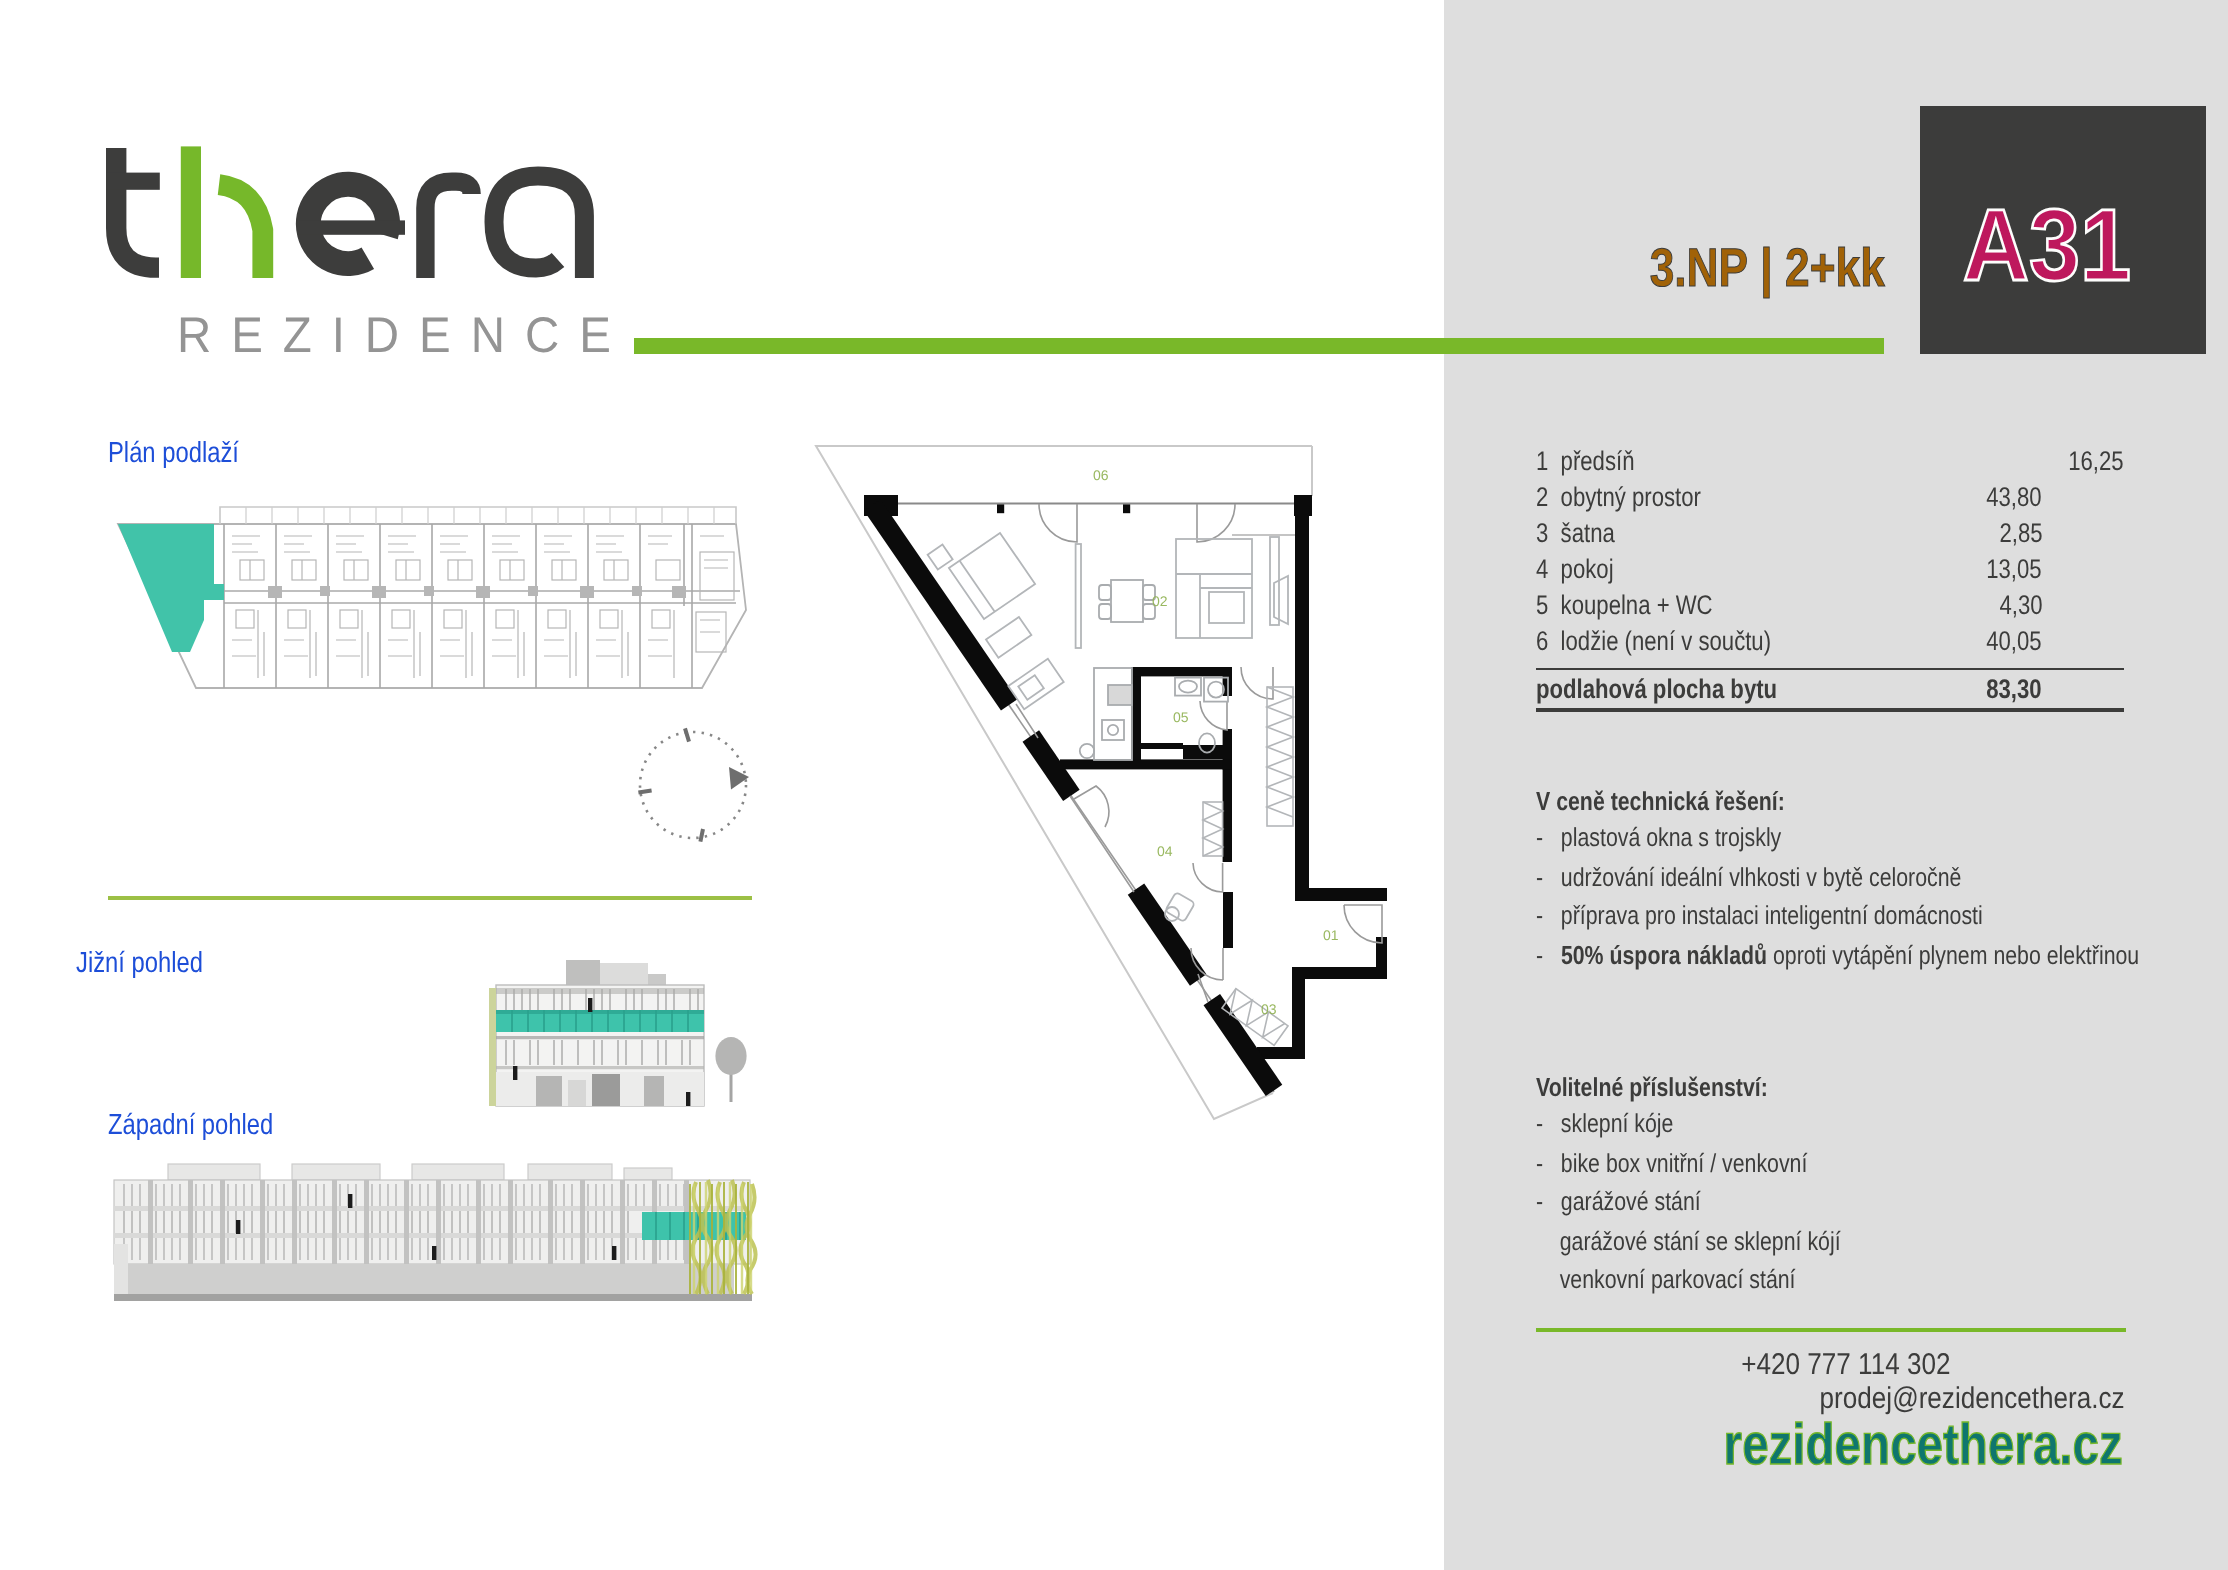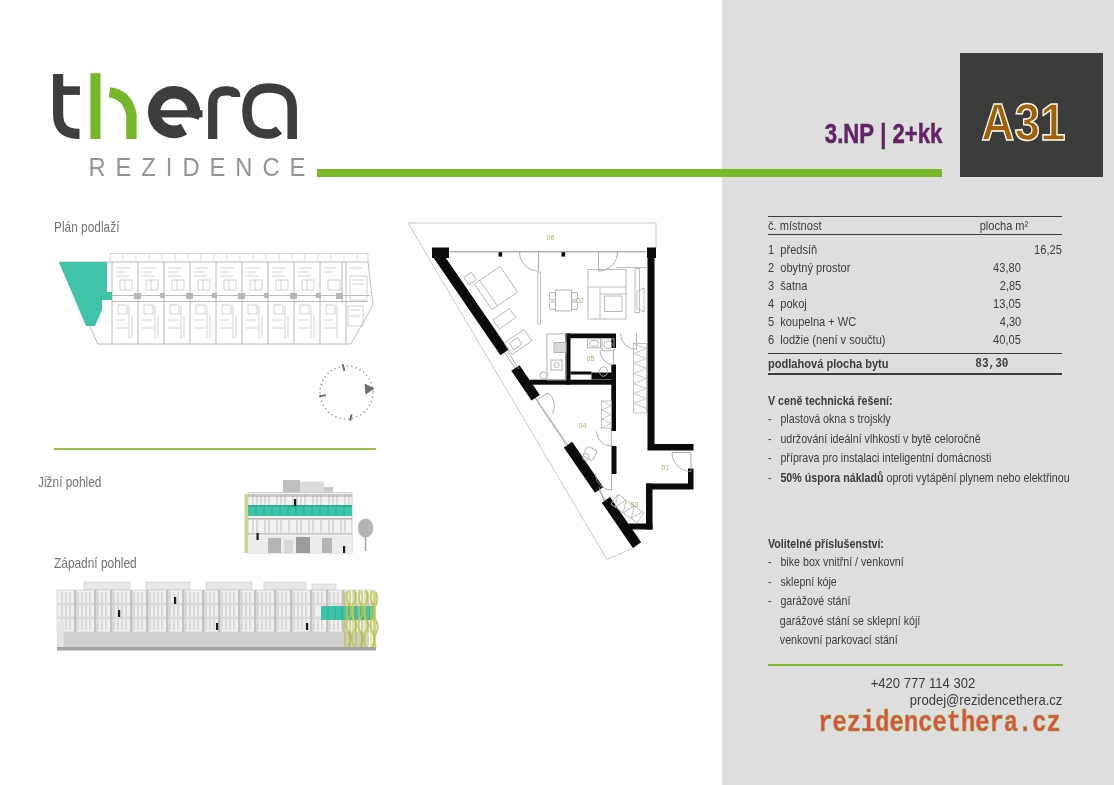--- a/index.html
+++ b/index.html
@@ -1,35 +1,35 @@
 <!DOCTYPE html>
 <html><head>
 <meta charset="utf-8">
 <style>
   html,body{margin:0;padding:0;background:#fff;}
   #page{position:relative;width:1114px;height:785px;overflow:hidden;background:#fff;
         font-family:"Liberation Sans",sans-serif;color:#3c3c3b;}
   .abs{position:absolute;}
   .cond{display:inline-block;transform:scaleX(0.82);transform-origin:0 50%;white-space:nowrap;}
   .condr{display:inline-block;transform:scaleX(0.82);transform-origin:100% 50%;white-space:nowrap;}
-  .lbl{font-size:14.5px;color:#737373;text-decoration:underline;}
+  .lbl{font-size:14.5px;color:#1d4ed8;text-decoration:underline;}
 </style>
 </head>
 <body>
 <div id="page">
 
   <div class="abs" style="left:722px;top:0;width:392px;height:785px;background:#dedede;"></div>
 
   <div class="abs" style="left:317px;top:169px;width:625px;height:8px;background:#79b829;"></div>
 
-  <div class="abs" style="left:642px;top:119px;width:300px;text-align:right;font-size:27px;font-weight:bold;color:#701a75;-webkit-text-stroke:0.5px #3c3c3b;"><span class="condr">3.NP&nbsp;|&nbsp;2+kk</span></div>
+  <div class="abs" style="left:642px;top:119px;width:300px;text-align:right;font-size:27px;font-weight:bold;color:#a16207;-webkit-text-stroke:0.5px #3c3c3b;"><span class="condr">3.NP&nbsp;|&nbsp;2+kk</span></div>
 
   <div class="abs" style="left:960px;top:53px;width:143px;height:124px;background:#3c3c3b;"></div>
 
-  <div class="abs" style="left:960px;top:93px;width:117px;text-align:center;font-size:51px;font-weight:bold;color:#a16207;-webkit-text-stroke:1.4px #fdfdfc;"><span class="condr" style="transform:scaleX(0.9);">A31</span></div>
+  <div class="abs" style="left:960px;top:93px;width:117px;text-align:center;font-size:51px;font-weight:bold;color:#be185d;-webkit-text-stroke:1.4px #fdfdfc;"><span class="condr" style="transform:scaleX(0.9);">A31</span></div>
 
   <svg class="abs" style="left:40px;top:60px;" width="270" height="125" viewBox="0 0 270 125">
 
     <path d="M18.1,14 V54 Q18.1,73.8 38,73.8 L39.5,73.8" fill="none" stroke="#3d3d3c" stroke-width="10.2"></path>
     <rect x="13.1" y="26.3" width="26.8" height="8.6" fill="#3d3d3c"></rect>
 
     <rect x="50.4" y="13.2" width="10.1" height="65.8" fill="#76b82a"></rect>
     <path d="M69.5,32.3 Q88,34.5 91.4,55 V79" fill="none" stroke="#76b82a" stroke-width="10.4"></path>
 
     <path d="M152.9,57.8 A19.8,19.8 0 1 0 143.9,69.1" fill="none" stroke="#3d3d3c" stroke-width="12.5"></path>
@@ -386,63 +386,60 @@
       <text x="576" y="303">02</text>
       <text x="586.5" y="361">05</text>
       <text x="578.5" y="428">04</text>
       <text x="661.5" y="470">01</text>
       <text x="630.5" y="507">03</text>
     </g>
   </svg>
 
   <div class="abs" style="left:768px;top:216px;width:294px;font-size:13.5px;line-height:18.1px;">
 
-    <div style="border-top:1.2px solid #3c3c3b;border-bottom:1.2px solid #3c3c3b;height:17px;line-height:17.5px;">
-      <span class="cond">č. místnost</span><span style="float:right;margin-right:34px;"><span class="condr">plocha m²</span></span>
-    </div>
     <div style="height:5.5px;"></div>
 
     <div><span class="cond">1&nbsp;&nbsp;předsíň</span><span style="float:right;"><span class="condr">16,25</span></span></div>
 
     <div><span class="cond">2&nbsp;&nbsp;obytný prostor</span><span style="float:right;margin-right:41px;"><span class="condr">43,80</span></span></div>
 
     <div><span class="cond">3&nbsp;&nbsp;šatna</span><span style="float:right;margin-right:41px;"><span class="condr">2,85</span></span></div>
 
     <div><span class="cond">4&nbsp;&nbsp;pokoj</span><span style="float:right;margin-right:41px;"><span class="condr">13,05</span></span></div>
 
     <div><span class="cond">5&nbsp;&nbsp;koupelna + WC</span><span style="float:right;margin-right:41px;"><span class="condr">4,30</span></span></div>
 
     <div><span class="cond">6&nbsp;&nbsp;lodžie (není v součtu)</span><span style="float:right;margin-right:41px;"><span class="condr">40,05</span></span></div>
     <div style="height:4px;"></div>
 
     <div style="border-top:1.2px solid #3c3c3b;border-bottom:2px solid #3c3c3b;height:18.5px;line-height:19px;font-weight:bold;">
-      <span class="cond">podlahová plocha bytu</span><span style="float:right;margin-right:53px;font-family:Liberation Mono, monospace;"><span class="condr">83,30</span></span>
+      <span class="cond">podlahová plocha bytu</span><span style="float:right;margin-right:41px;"><span class="condr">83,30</span></span>
     </div>
   </div>
 
   <div class="abs" style="left:768px;top:393px;font-size:13px;font-weight:bold;"><span class="cond">V ceně technická řešení:</span></div>
 
   <div class="abs" style="left:768px;top:409px;font-size:13px;line-height:19.7px;width:340px;">
     <div><span class="cond">-&nbsp;&nbsp;&nbsp;plastová okna s trojskly</span></div>
     <div><span class="cond">-&nbsp;&nbsp;&nbsp;udržování ideální vlhkosti v bytě celoročně</span></div>
     <div><span class="cond">-&nbsp;&nbsp;&nbsp;příprava pro instalaci inteligentní domácnosti</span></div>
     <div><span class="cond">-&nbsp;&nbsp;&nbsp;<b>50% úspora nákladů</b> oproti vytápění plynem nebo elektřinou</span></div>
   </div>
 
   <div class="abs" style="left:768px;top:536px;font-size:13px;font-weight:bold;"><span class="cond">Volitelné příslušenství:</span></div>
 
   <div class="abs" style="left:768px;top:552px;font-size:13px;line-height:19.6px;width:340px;">
+    <div><span class="cond">-&nbsp;&nbsp;&nbsp;sklepní kóje</span></div>
     <div><span class="cond">-&nbsp;&nbsp;&nbsp;bike box vnitřní / venkovní</span></div>
-    <div><span class="cond">-&nbsp;&nbsp;&nbsp;sklepní kóje</span></div>
     <div><span class="cond">-&nbsp;&nbsp;&nbsp;garážové stání</span></div>
     <div><span class="cond">&nbsp;&nbsp;&nbsp;&nbsp;garážové stání se sklepní kójí</span></div>
     <div><span class="cond">&nbsp;&nbsp;&nbsp;&nbsp;venkovní parkovací stání</span></div>
   </div>
 
   <div class="abs" style="left:768px;top:663.5px;width:295px;height:2px;background:#79b829;"></div>
 
   <div class="abs" style="left:768px;top:674px;width:294px;text-align:center;font-size:15px;"><span class="condr" style="transform:scaleX(0.87);">+420 777 114 302</span></div>
 
   <div class="abs" style="left:768px;top:691px;width:294px;text-align:right;font-size:15px;"><span class="condr" style="transform:scaleX(0.87);">prodej@rezidencethera.cz</span></div>
 
-  <div class="abs" style="left:668px;top:707px;width:393px;text-align:right;font-size:29px;font-weight:bold;color:#ef4444;font-family:Liberation Mono, monospace;-webkit-text-stroke:0.7px #76b82a;"><span class="condr">rezidencethera.cz</span></div>
+  <div class="abs" style="left:668px;top:707px;width:393px;text-align:right;font-size:29px;font-weight:bold;color:#0f766e;-webkit-text-stroke:0.7px #76b82a;"><span class="condr">rezidencethera.cz</span></div>
 
 </div>
 
 </body></html>

